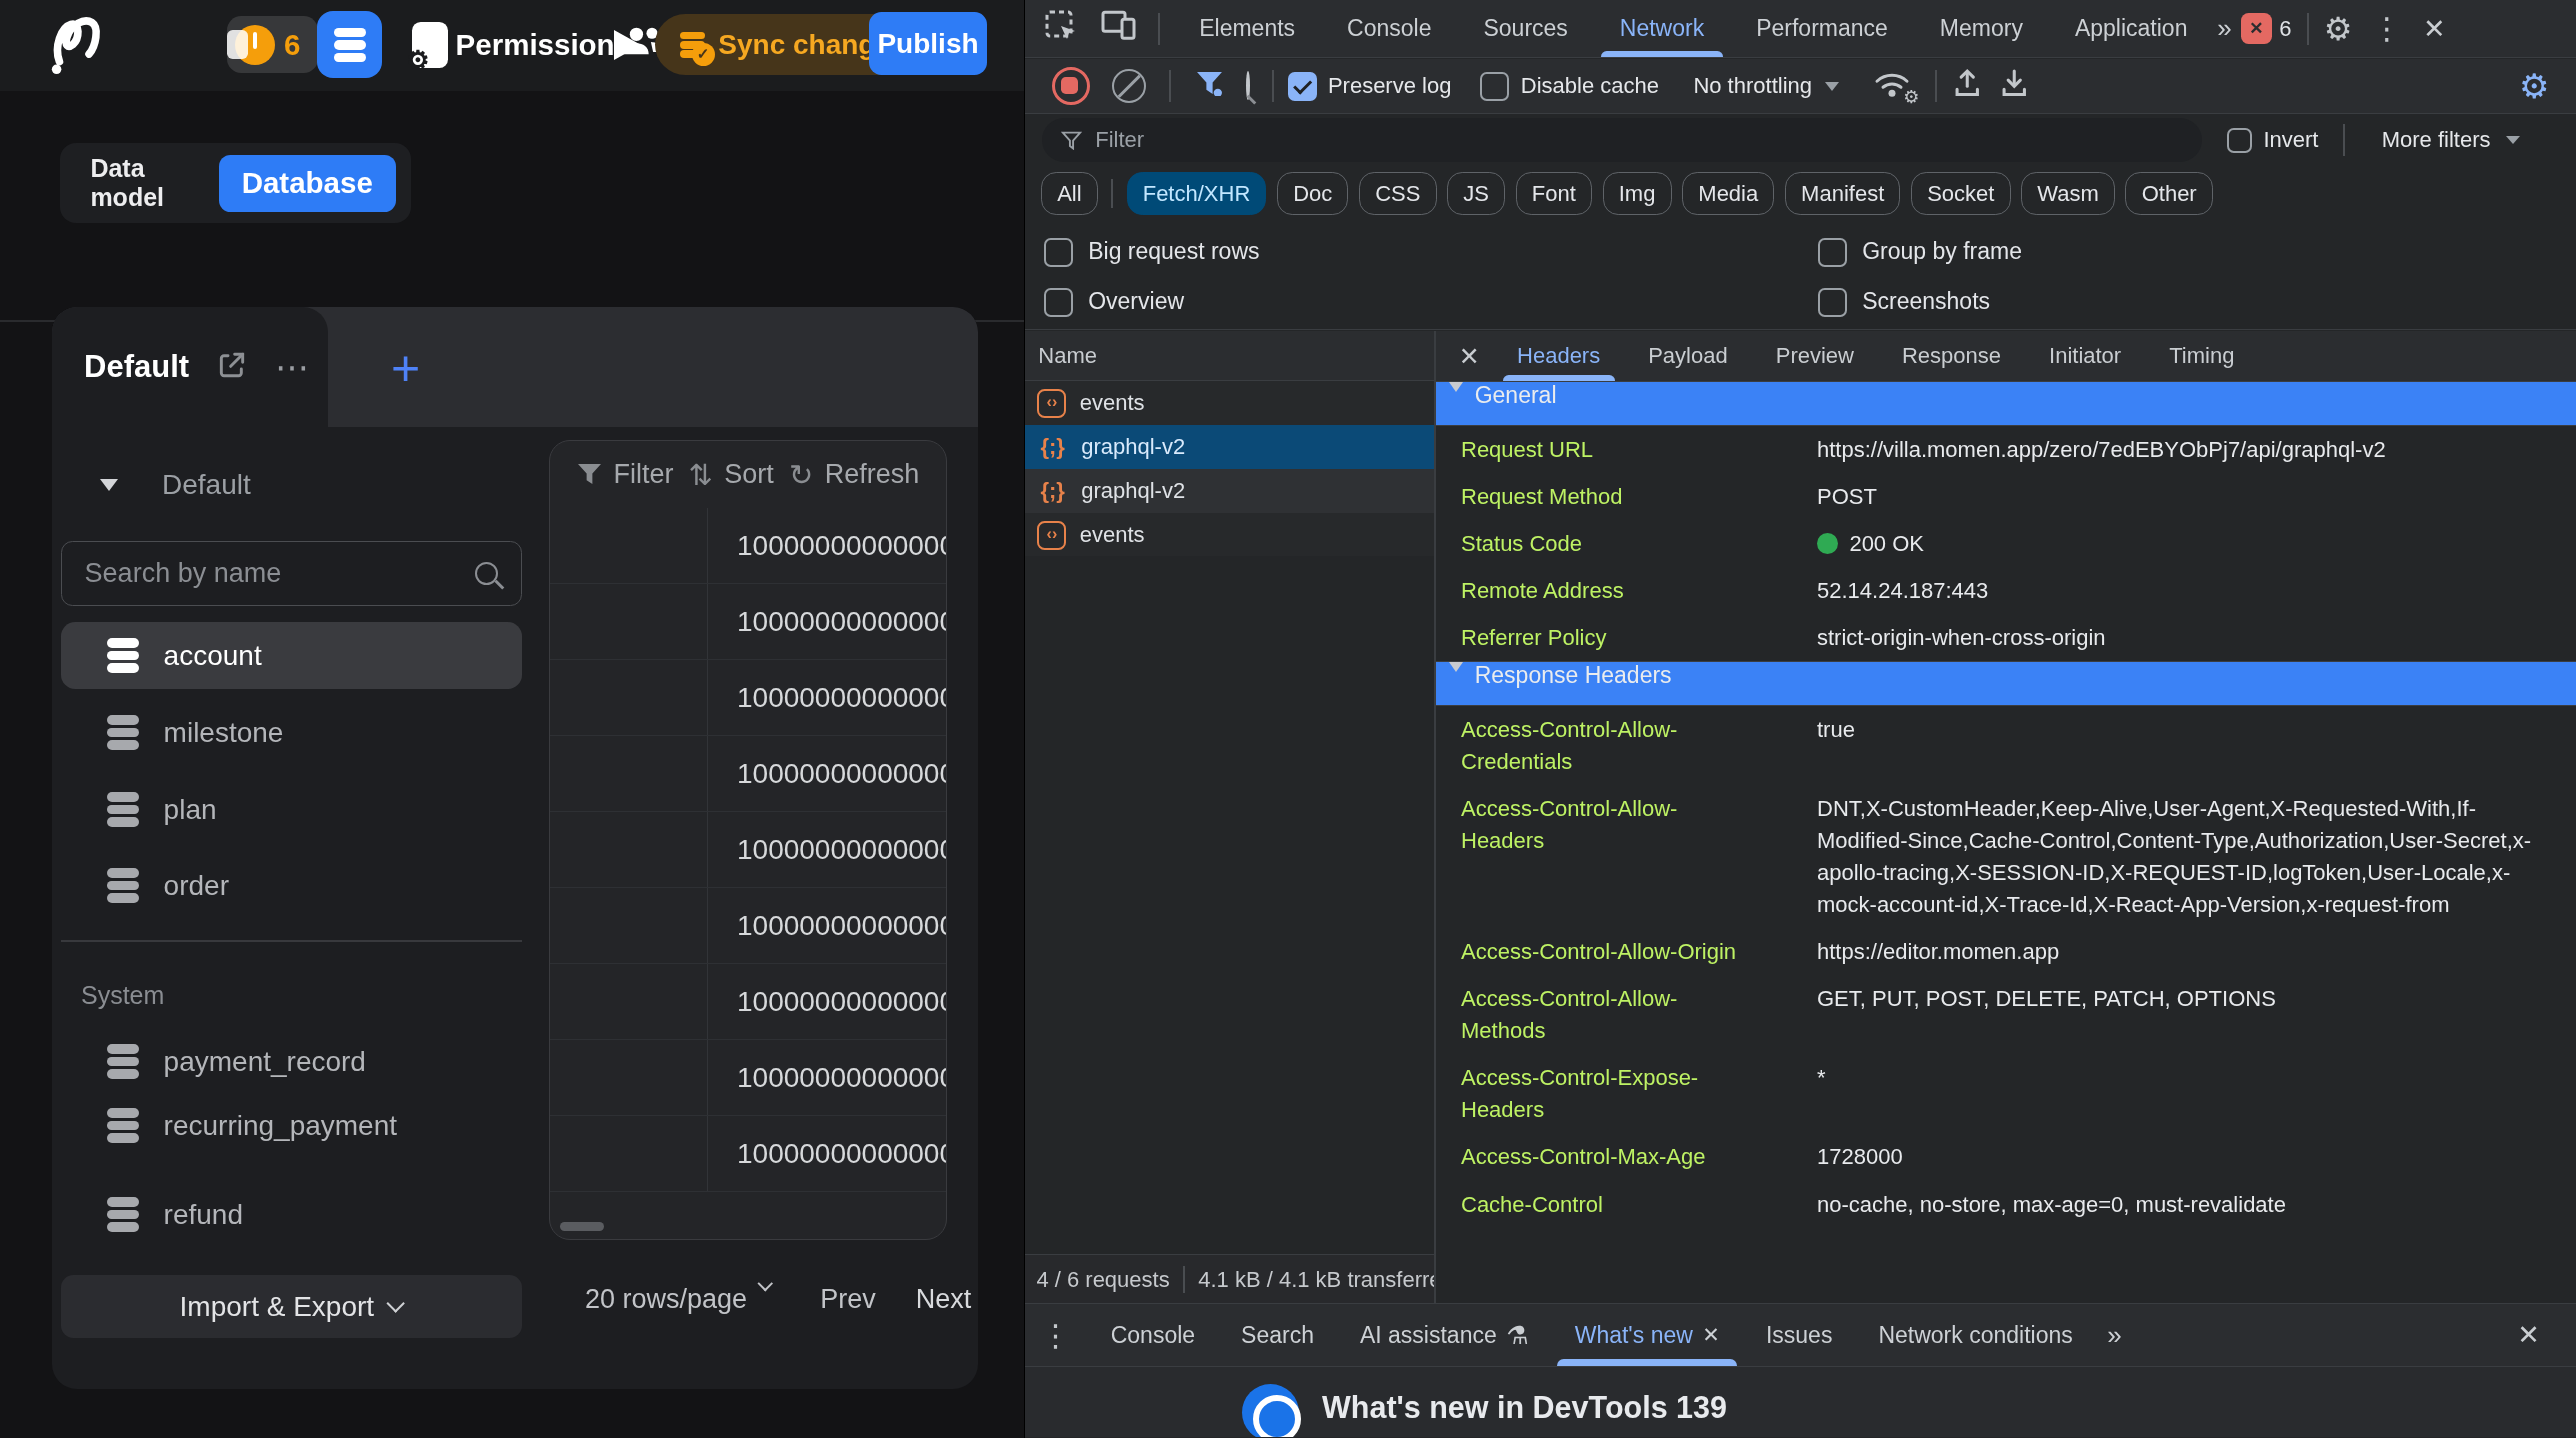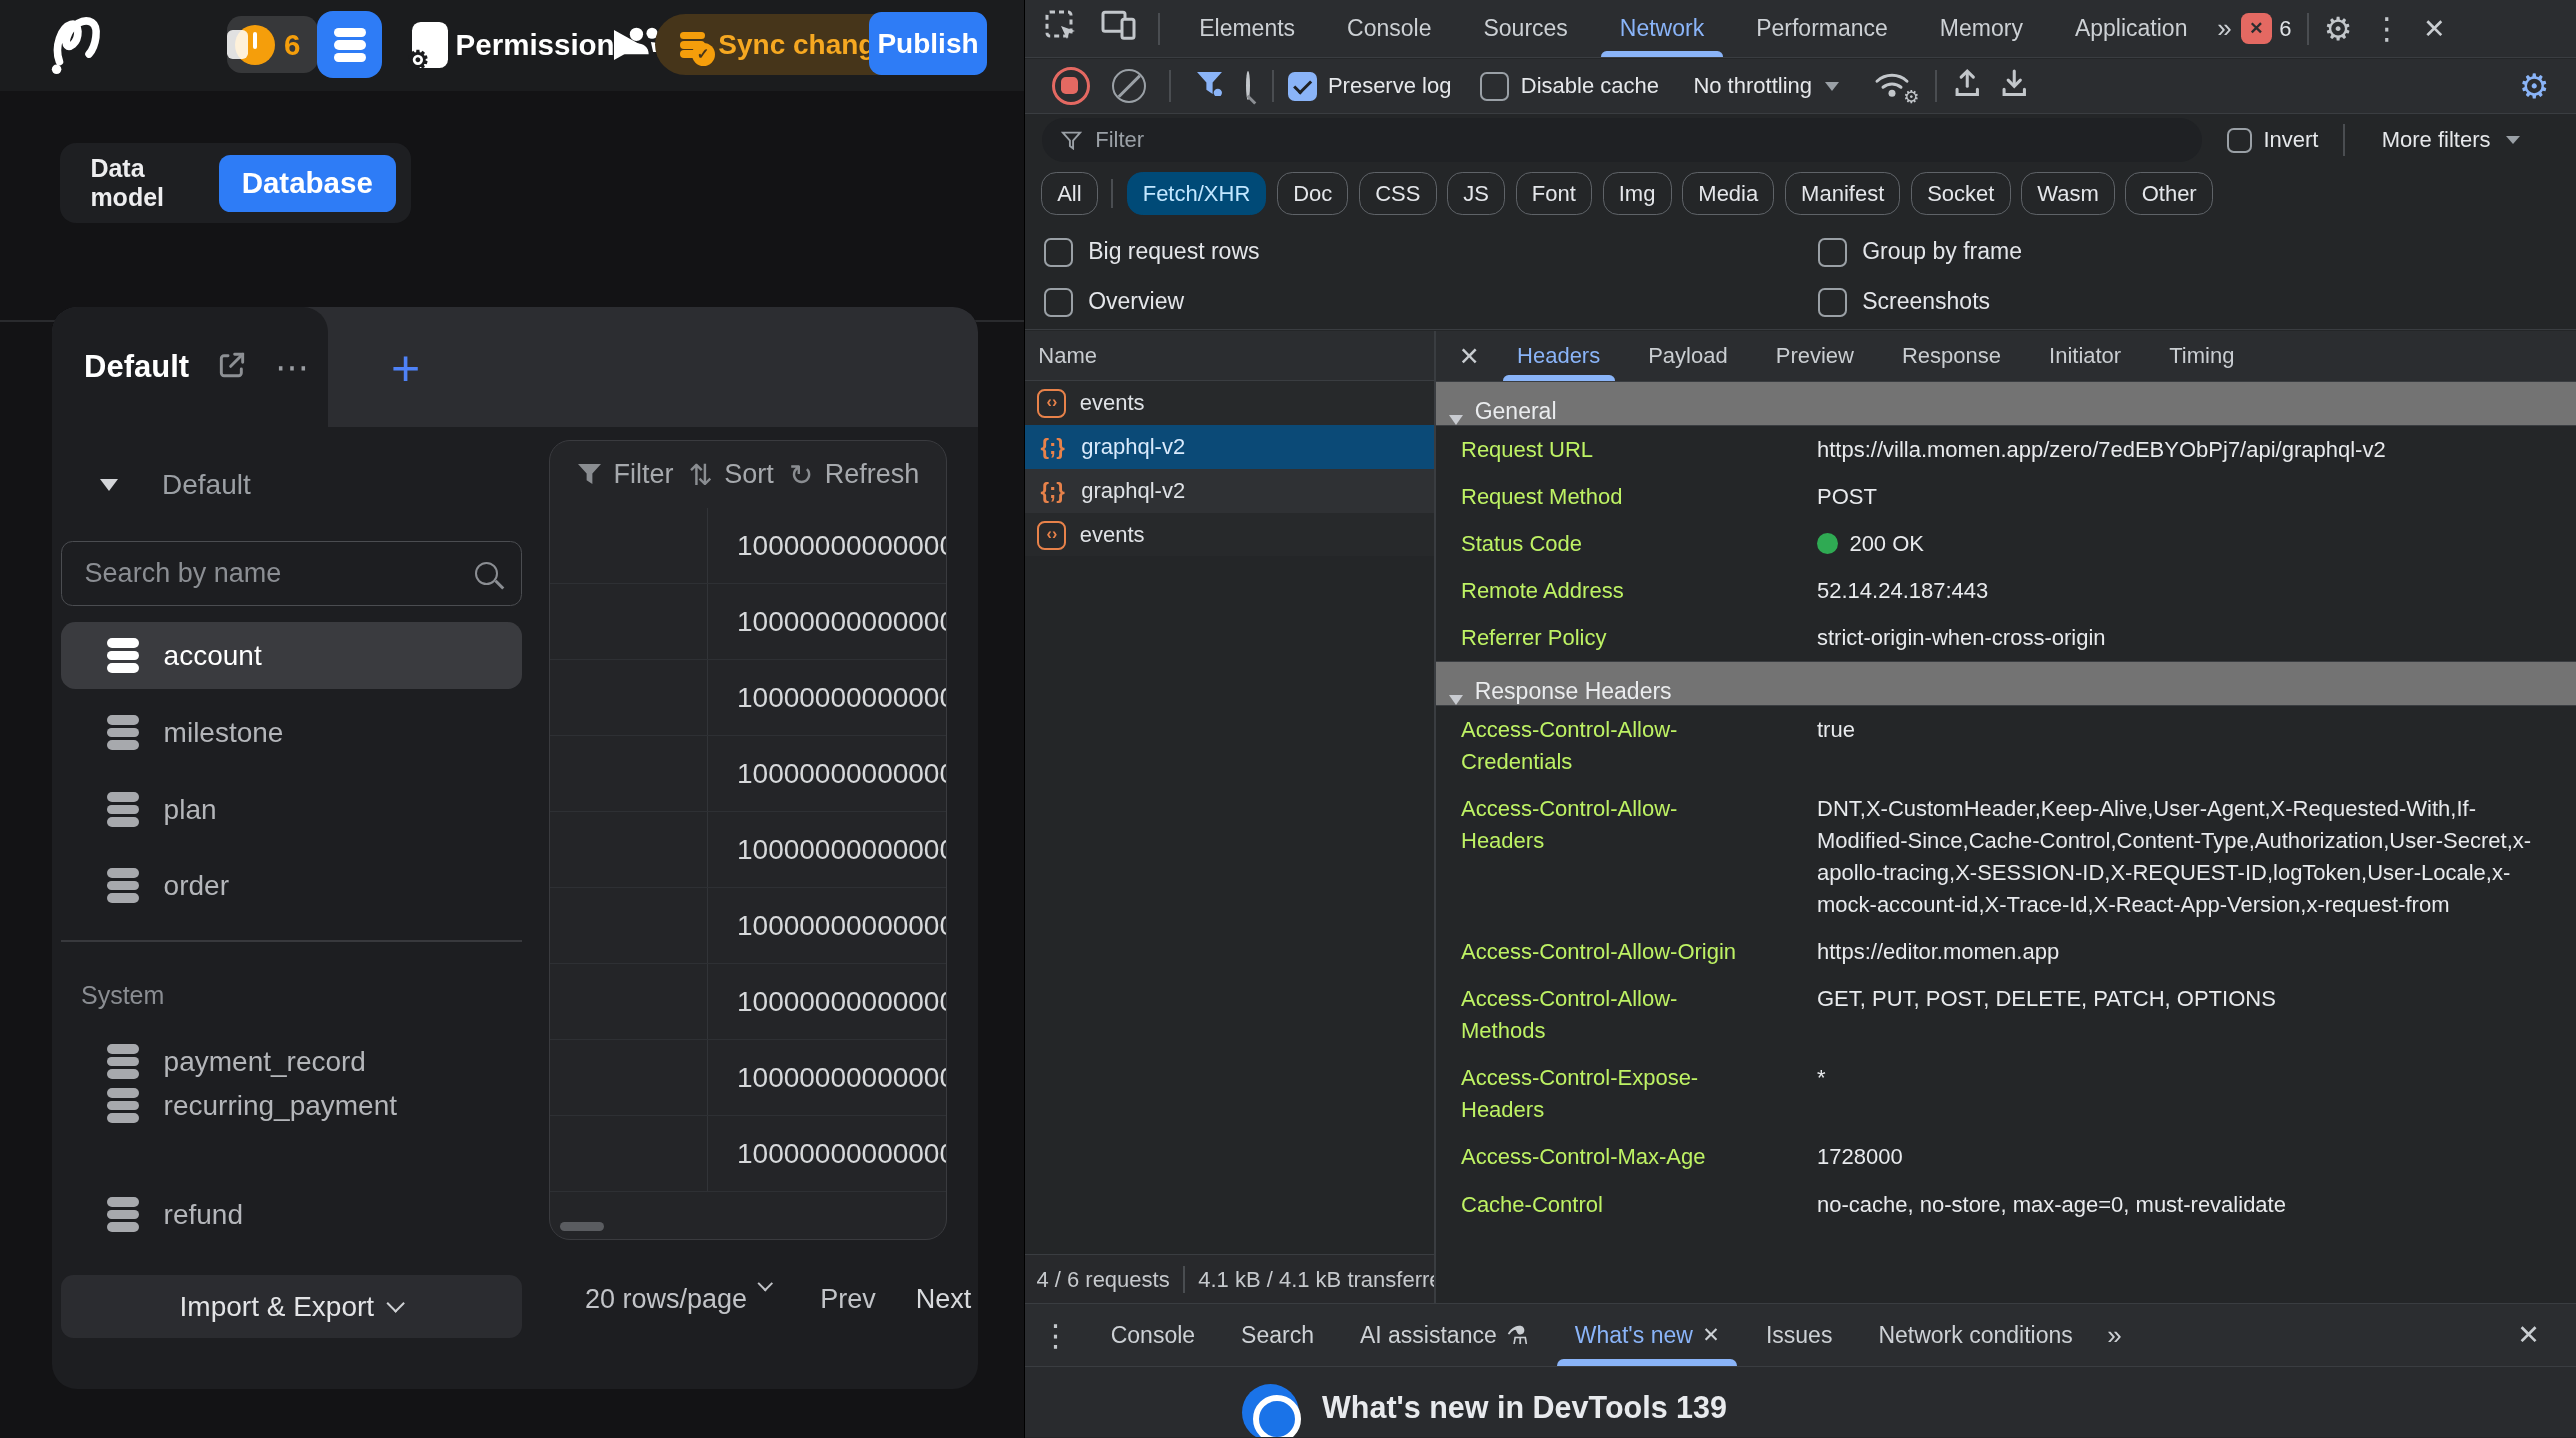--- a/index.html
+++ b/index.html
@@ -157,22 +157,22 @@
           border-right:1px solid #3a3d41;display:flex;align-items:center;gap:13.3px;padding:0 11.4px;color:#c6c9cd;
           white-space:nowrap;overflow:hidden}
   .status .vdiv{height:27px}
 
   .dt-details{position:absolute;top:331px;left:410px;width:1142px;height:973px;background:#242628;border-left:1px solid #3a3d41;overflow:hidden}
   .det-tabs{height:51px;background:#2b2d30;border-bottom:1px solid #3a3d41;display:flex;align-items:center;padding:0 7.6px}
   .det-x{padding:0 13.3px 0 15.2px;color:#c9cdd1;font-size:25px}
   .det-tab{position:relative;height:100%;display:flex;align-items:center;padding:0 24px;color:#c9cdd1}
   .det-tab.active{color:#8ab4f8}
   .det-tab.active::after{content:"";position:absolute;left:9.5px;right:9.5px;bottom:0;height:5.7px;background:#8ab4f8;border-radius:5.7px 5.7px 0 0}
-  .sec-hdr{height:45px;background:#737373;border-top:1px solid #3a3d41;border-bottom:1px solid #3a3d41;margin-top:-1px;
-           display:flex;align-items:flex-end;gap:11.4px;padding:0 13.3px;color:#eaecee;font-size:23px}
+  .sec-hdr{height:45px;background:#3b82f6;border-top:1px solid #3a3d41;border-bottom:1px solid #3a3d41;margin-top:-1px;
+           display:flex;align-items:flex-start;gap:11.4px;padding:0 13.3px;color:#eaecee;font-size:23px}
   .sec-tri{width:0;height:0;border-left:7.6px solid transparent;border-right:7.6px solid transparent;border-top:10.5px solid #c8cbd0}
   .kv{display:flex;padding:7.6px 29px 7.6px 25px}
   .kv .k{width:295px;flex:none;margin-right:61px;color:#bef264;line-height:32px;overflow-wrap:anywhere}
   .kv .v{flex:1;color:#e8eaed;line-height:32px;overflow-wrap:break-word}
   .kv .v.status-v{display:flex;align-items:center;gap:11.4px}
   .gdot{width:21px;height:21px;border-radius:50%;background:#2faa53;flex:none}
 
   .dt-drawer{position:absolute;left:0;top:1303px;width:100%;height:135px}
   .drawer-bar{height:64px;background:#2b2d30;border-top:1px solid #3a3d41;border-bottom:1px solid #3a3d41;
               display:flex;align-items:center;padding:0 15.2px}
@@ -305,21 +305,21 @@
       <div class="sys-label">System</div>
 
       <div class="tbl-item" style="top:721px">
         <span class="cyl">
             <i></i>
             <i></i>
             <i></i>
           </span>
         <span>payment_record</span>
       </div>
-      <div class="tbl-item" style="top:765px">
+      <div class="tbl-item" style="top:785px">
         <span class="cyl">
             <i></i>
             <i></i>
             <i></i>
           </span>
         <span>recurring_payment</span>
       </div>
       <div class="tbl-item" style="top:874px">
         <span class="cyl">
             <i></i>

